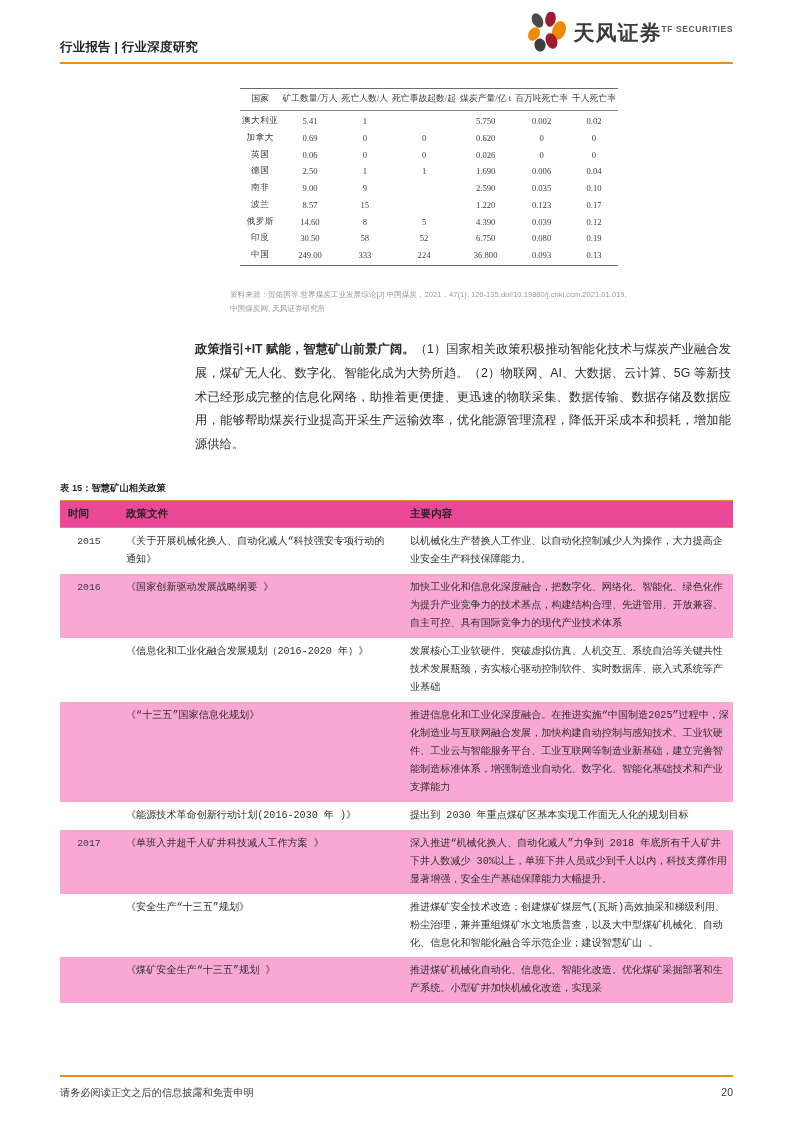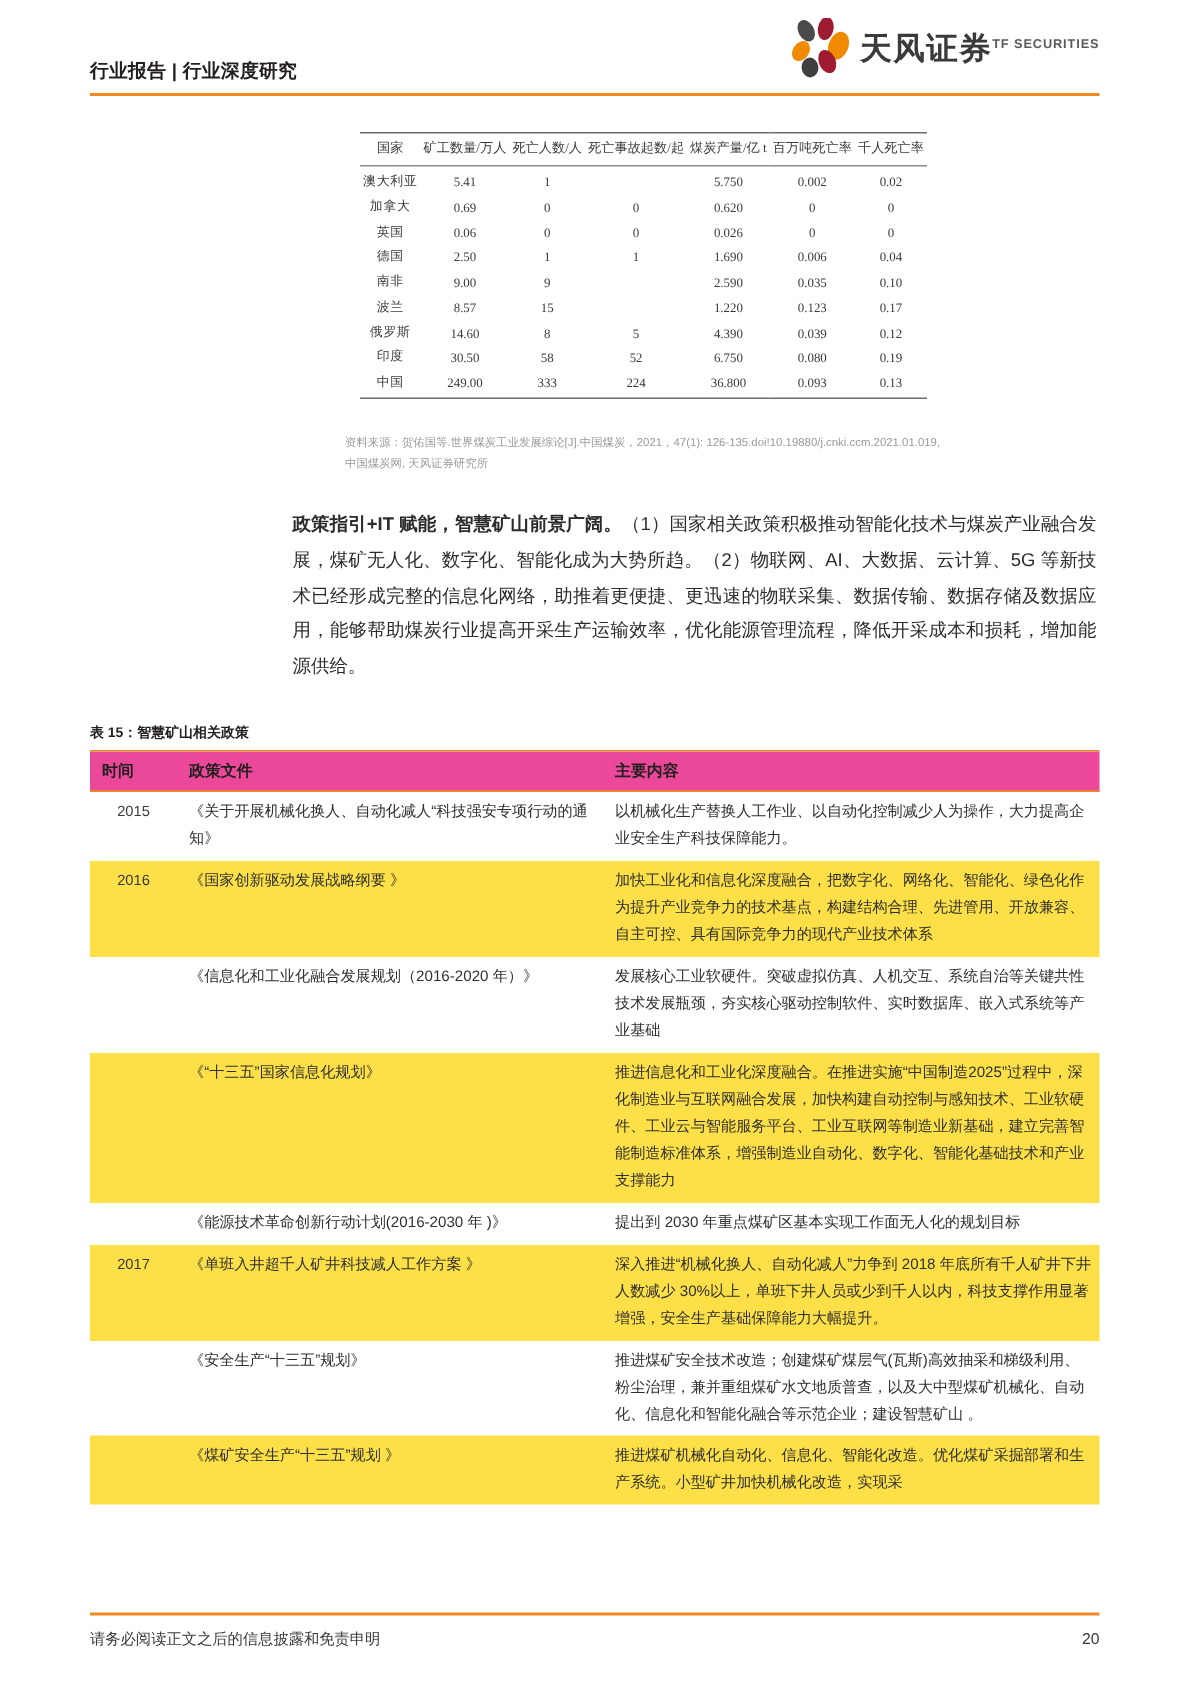--- a/index.html
+++ b/index.html
@@ -142,31 +142,32 @@
   }
   table.policy thead th.th-time { padding-left: 8px; }
   table.policy thead th.th-doc  { padding-left: 8px; }
   table.policy thead th.th-main { padding-left: 10px; }
 
   table.policy td {
     vertical-align: top;
     padding: 5px 6px 5px 8px;
     line-height: 1.78;
     border: none;
+    font-family: Liberation Mono, monospace;
   }
   table.policy td.t-time {
     text-align: center;
     font-size: 9.8px;
     color: #3a3a3a;
     padding-left: 0; padding-right: 0;
   }
   table.policy td.t-doc { font-size: 10.1px; }
   table.policy td.t-main { font-size: 10.1px; padding-left: 10px; padding-right: 4px; }
 
-  tr.shade td { background: #fde047; }
+  tr.shade td { background: #f9a8d4; }
   tr.plain td { background: #ffffff; }
 
   
   .footer {
     position: absolute;
     left: 60px; right: 60px;
     bottom: 22px;
   }
   .footer-rule { height: 1.6px; background: #ee8a22; }
   .footer-row {

